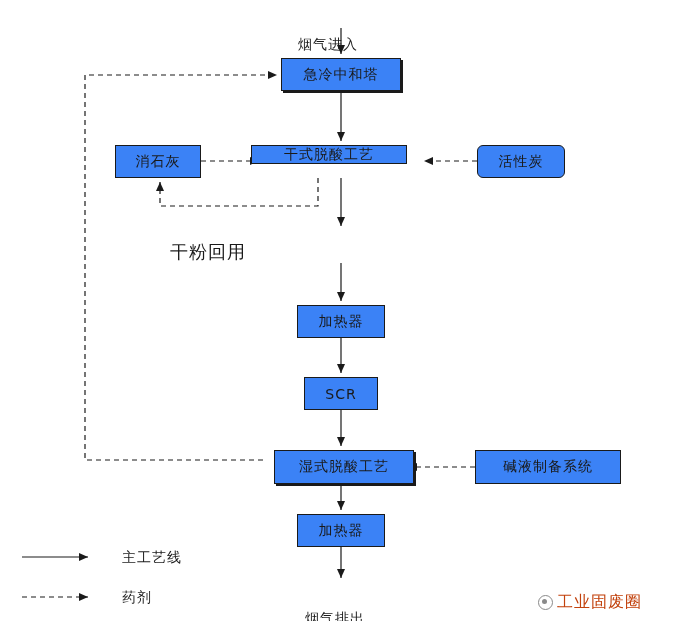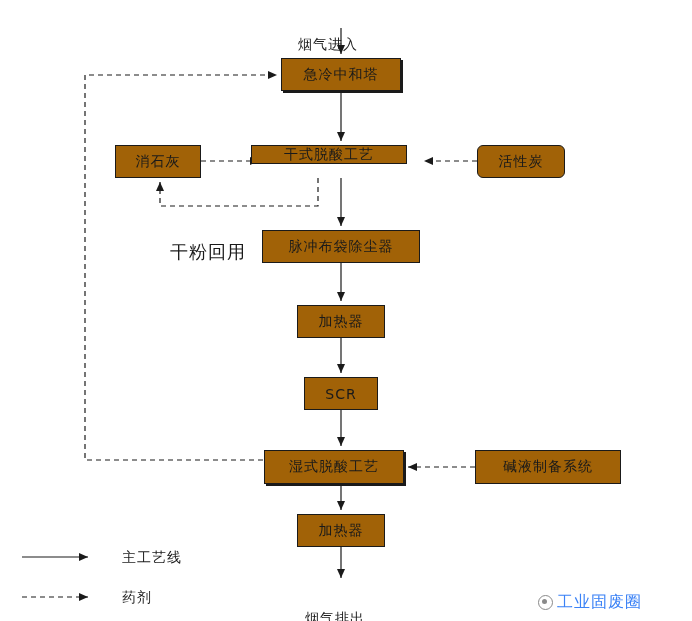--- a/index.html
+++ b/index.html
@@ -1,36 +1,36 @@
 <!DOCTYPE html>
 <html><head>
 <meta charset="utf-8">
 <style>
   html,body{margin:0;padding:0;background:#fff;}
   #stage{
     position:relative;width:692px;height:621px;background:#ffffff;
     font-family:"DejaVu Sans","Liberation Sans",sans-serif;color:#1a1a1a;overflow:hidden;
   }
   .node{
-    position:absolute;border:1px solid #1a1a1a;background:#a16207;
+    position:absolute;border:1px solid #1a1a1a;background:#3b82f6;
     display:flex;align-items:center;justify-content:center;
     font-size:14px;letter-spacing:1px;white-space:nowrap;box-sizing:border-box;
   }
   .node.shadow{box-shadow:2px 2px 0 0 #1a1a1a;}
   .flabel{
     position:absolute;font-size:14px;letter-spacing:1px;white-space:nowrap;margin-top:27px;
   }
   .small{font-size:18px;}
   svg.overlay{position:absolute;left:0;top:0;pointer-events:none;}
   .flow{stroke:#1a1a1a;stroke-width:1.2;fill:none;}
   .dash{stroke:#1a1a1a;stroke-width:1.2;fill:none;stroke-dasharray:5 4;}
   .legend-label{position:absolute;font-size:14px;letter-spacing:1px;}
   #watermark{
     position:absolute;left:538px;top:592px;display:flex;align-items:center;gap:4px;
-    color:#3b82f6;font-size:16px;letter-spacing:1px;
+    color:#c2410c;font-size:16px;letter-spacing:1px;
   }
   #wm-icon{display:inline-block;width:15px;height:15px;border:1.4px solid #8a8a8a;border-radius:50%;
     position:relative;box-sizing:border-box;}
   #wm-icon::after{content:"";position:absolute;left:3px;top:3px;width:5px;height:5px;border-radius:50%;background:#8a8a8a;}
 </style>
 </head>
 <body>
 
 <div id="stage">
 
@@ -61,24 +61,23 @@
   </svg>
 
   <div class="flabel" style="left:298px;top:9px;">烟气进入</div>
   <div class="flabel" style="left:305px;top:583px;">烟气排出</div>
   <div class="flabel small" style="left:170px;top:213px;">干粉回用</div>
 
   <div class="node shadow" style="left:281px;top:58px;width:120px;height:33px;">急冷中和塔</div>
   <div class="node" style="left:115px;top:145px;width:86px;height:33px;">消石灰</div>
   <div class="node" style="left:251px;top:145px;width:156px;height:19px;">干式脱酸工艺</div>
   <div class="node" style="left:477px;top:145px;width:88px;height:33px;border-radius:6px;">活性炭</div>
-  <div class="node" style="left:262px;top:230px;width:158px;height:33px;">脉冲布袋除尘器</div>
   <div class="node" style="left:297px;top:305px;width:88px;height:33px;">加热器</div>
   <div class="node" style="left:304px;top:377px;width:74px;height:33px;">SCR</div>
-  <div class="node shadow" style="left:264px;top:450px;width:140px;height:34px;">湿式脱酸工艺</div>
+  <div class="node shadow" style="left:274px;top:450px;width:140px;height:34px;">湿式脱酸工艺</div>
   <div class="node" style="left:475px;top:450px;width:146px;height:34px;">碱液制备系统</div>
   <div class="node" style="left:297px;top:514px;width:88px;height:33px;">加热器</div>
 
   <div class="legend-label" style="left:122px;top:549px;font-family:Liberation Mono, monospace;">主工艺线</div>
   <div class="legend-label" style="left:122px;top:589px;">药剂</div>
 
   <div id="watermark">
     <span id="wm-icon"></span>
     <span>工业固废圈</span>
   </div>

